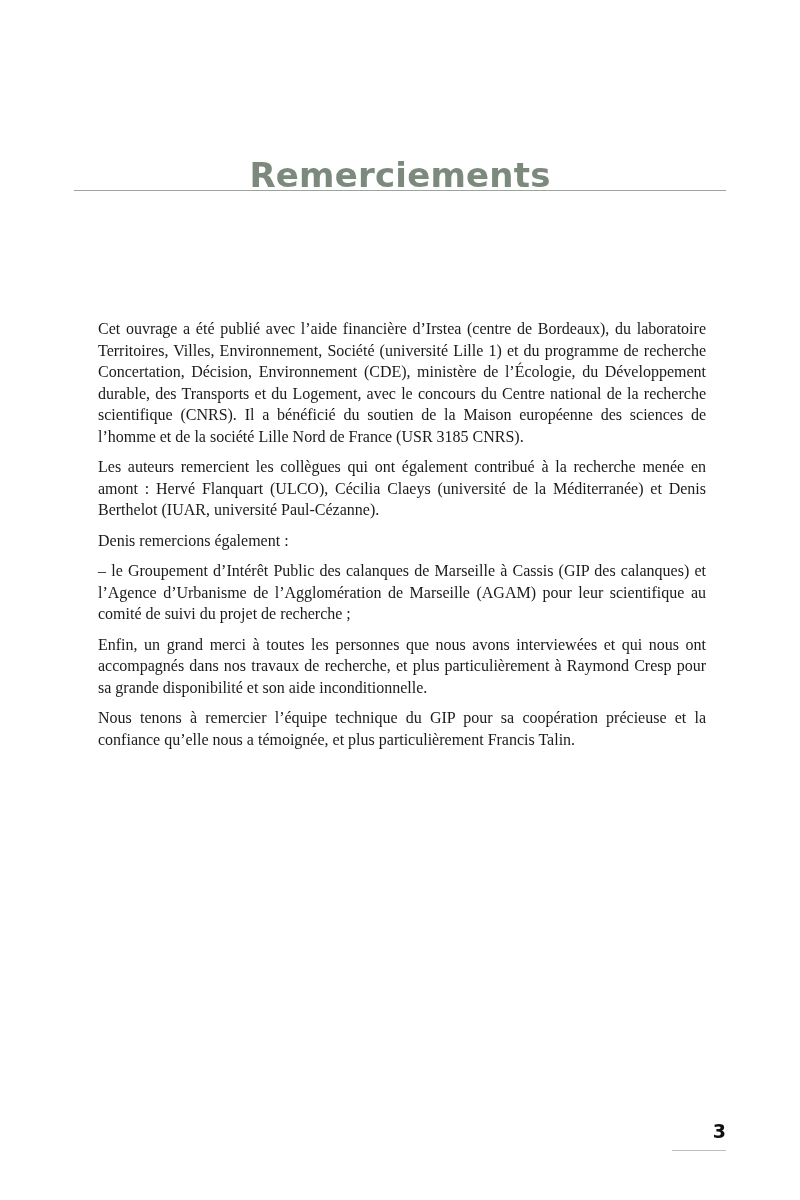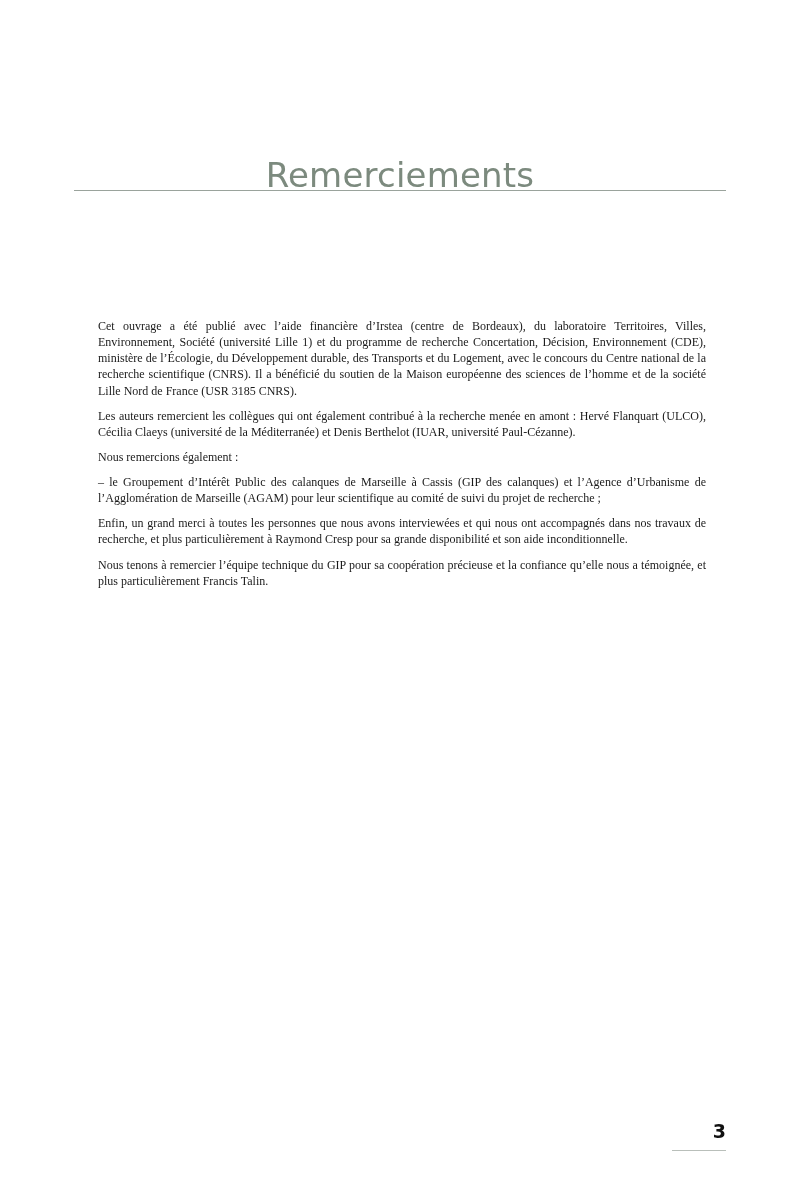--- a/index.html
+++ b/index.html
@@ -21,41 +21,41 @@
     height: 1200px;
     box-sizing: border-box;
   }
   .page-title {
     position: absolute;
     top: 132px;
     left: 0;
     width: 800px;
     text-align: center;
     font-family: "DejaVu Sans", sans-serif;
-    font-weight: 400;
+    font-weight: 700;
     font-size: 34px;
     letter-spacing: 0.2px;
     color: #7c8a7e;
   }
   .title-rule {
     position: absolute;
     top: 190px;
     left: 74px;
     width: 652px;
     height: 1px;
     background: #9aa39c;
   }
   .content {
     position: absolute;
     top: 318px;
     left: 98px;
     width: 608px;
   }
   .para {
-    font-size: 12px;
+    font-size: 16px;
     line-height: 1.345;
     text-align: justify;
     text-justify: inter-word;
     margin: 0 0 9px 0;
     hyphens: manual;
   }
   .page-number {
     position: absolute;
     left: 706px;
     top: 1120px;
@@ -80,21 +80,21 @@
 
 <div class="page">
 
   <h1 class="page-title">Remerciements</h1>
 
   <div class="title-rule"></div>
 
   <div class="content">
     <p class="para">Cet ouvrage a été publié avec l’aide financière d’Irstea (centre de Bordeaux), du laboratoire Territoires, Villes, Environnement, Société (université Lille 1) et du programme de recherche Concertation, Décision, Environnement (CDE), ministère de l’Écologie, du Développement durable, des Transports et du Logement, avec le concours du Centre national de la recherche scientifique (CNRS). Il a bénéficié du soutien de la Maison européenne des sciences de l’homme et de la société Lille Nord de France (USR 3185 CNRS).</p>
     <p class="para">Les auteurs remercient les collègues qui ont également contribué à la recherche menée en amont : Hervé Flanquart (ULCO), Cécilia Claeys (université de la Méditerranée) et Denis Berthelot (IUAR, université Paul-Cézanne).</p>
-    <p class="para">Nous remercions également :</p>
+    <p class="para">Denis remercions également :</p>
     <p class="para">– le Groupement d’Intérêt Public des calanques de Marseille à Cassis (GIP des calanques) et l’Agence d’Urbanisme de l’Agglomération de Marseille (AGAM) pour leur scientifique au comité de suivi du projet de recherche ;</p>
     <p class="para">Enfin, un grand merci à toutes les personnes que nous avons interviewées et qui nous ont accompagnés dans nos travaux de recherche, et plus particulièrement à Raymond Cresp pour sa grande disponibilité et son aide inconditionnelle.</p>
     <p class="para">Nous tenons à remercier l’équipe technique du GIP pour sa coopération précieuse et la confiance qu’elle nous a témoignée, et plus particulièrement Francis Talin.</p>
   </div>
 
   <div class="page-number">3</div>
 
   <div class="footer-rule"></div>
 
 </div>

